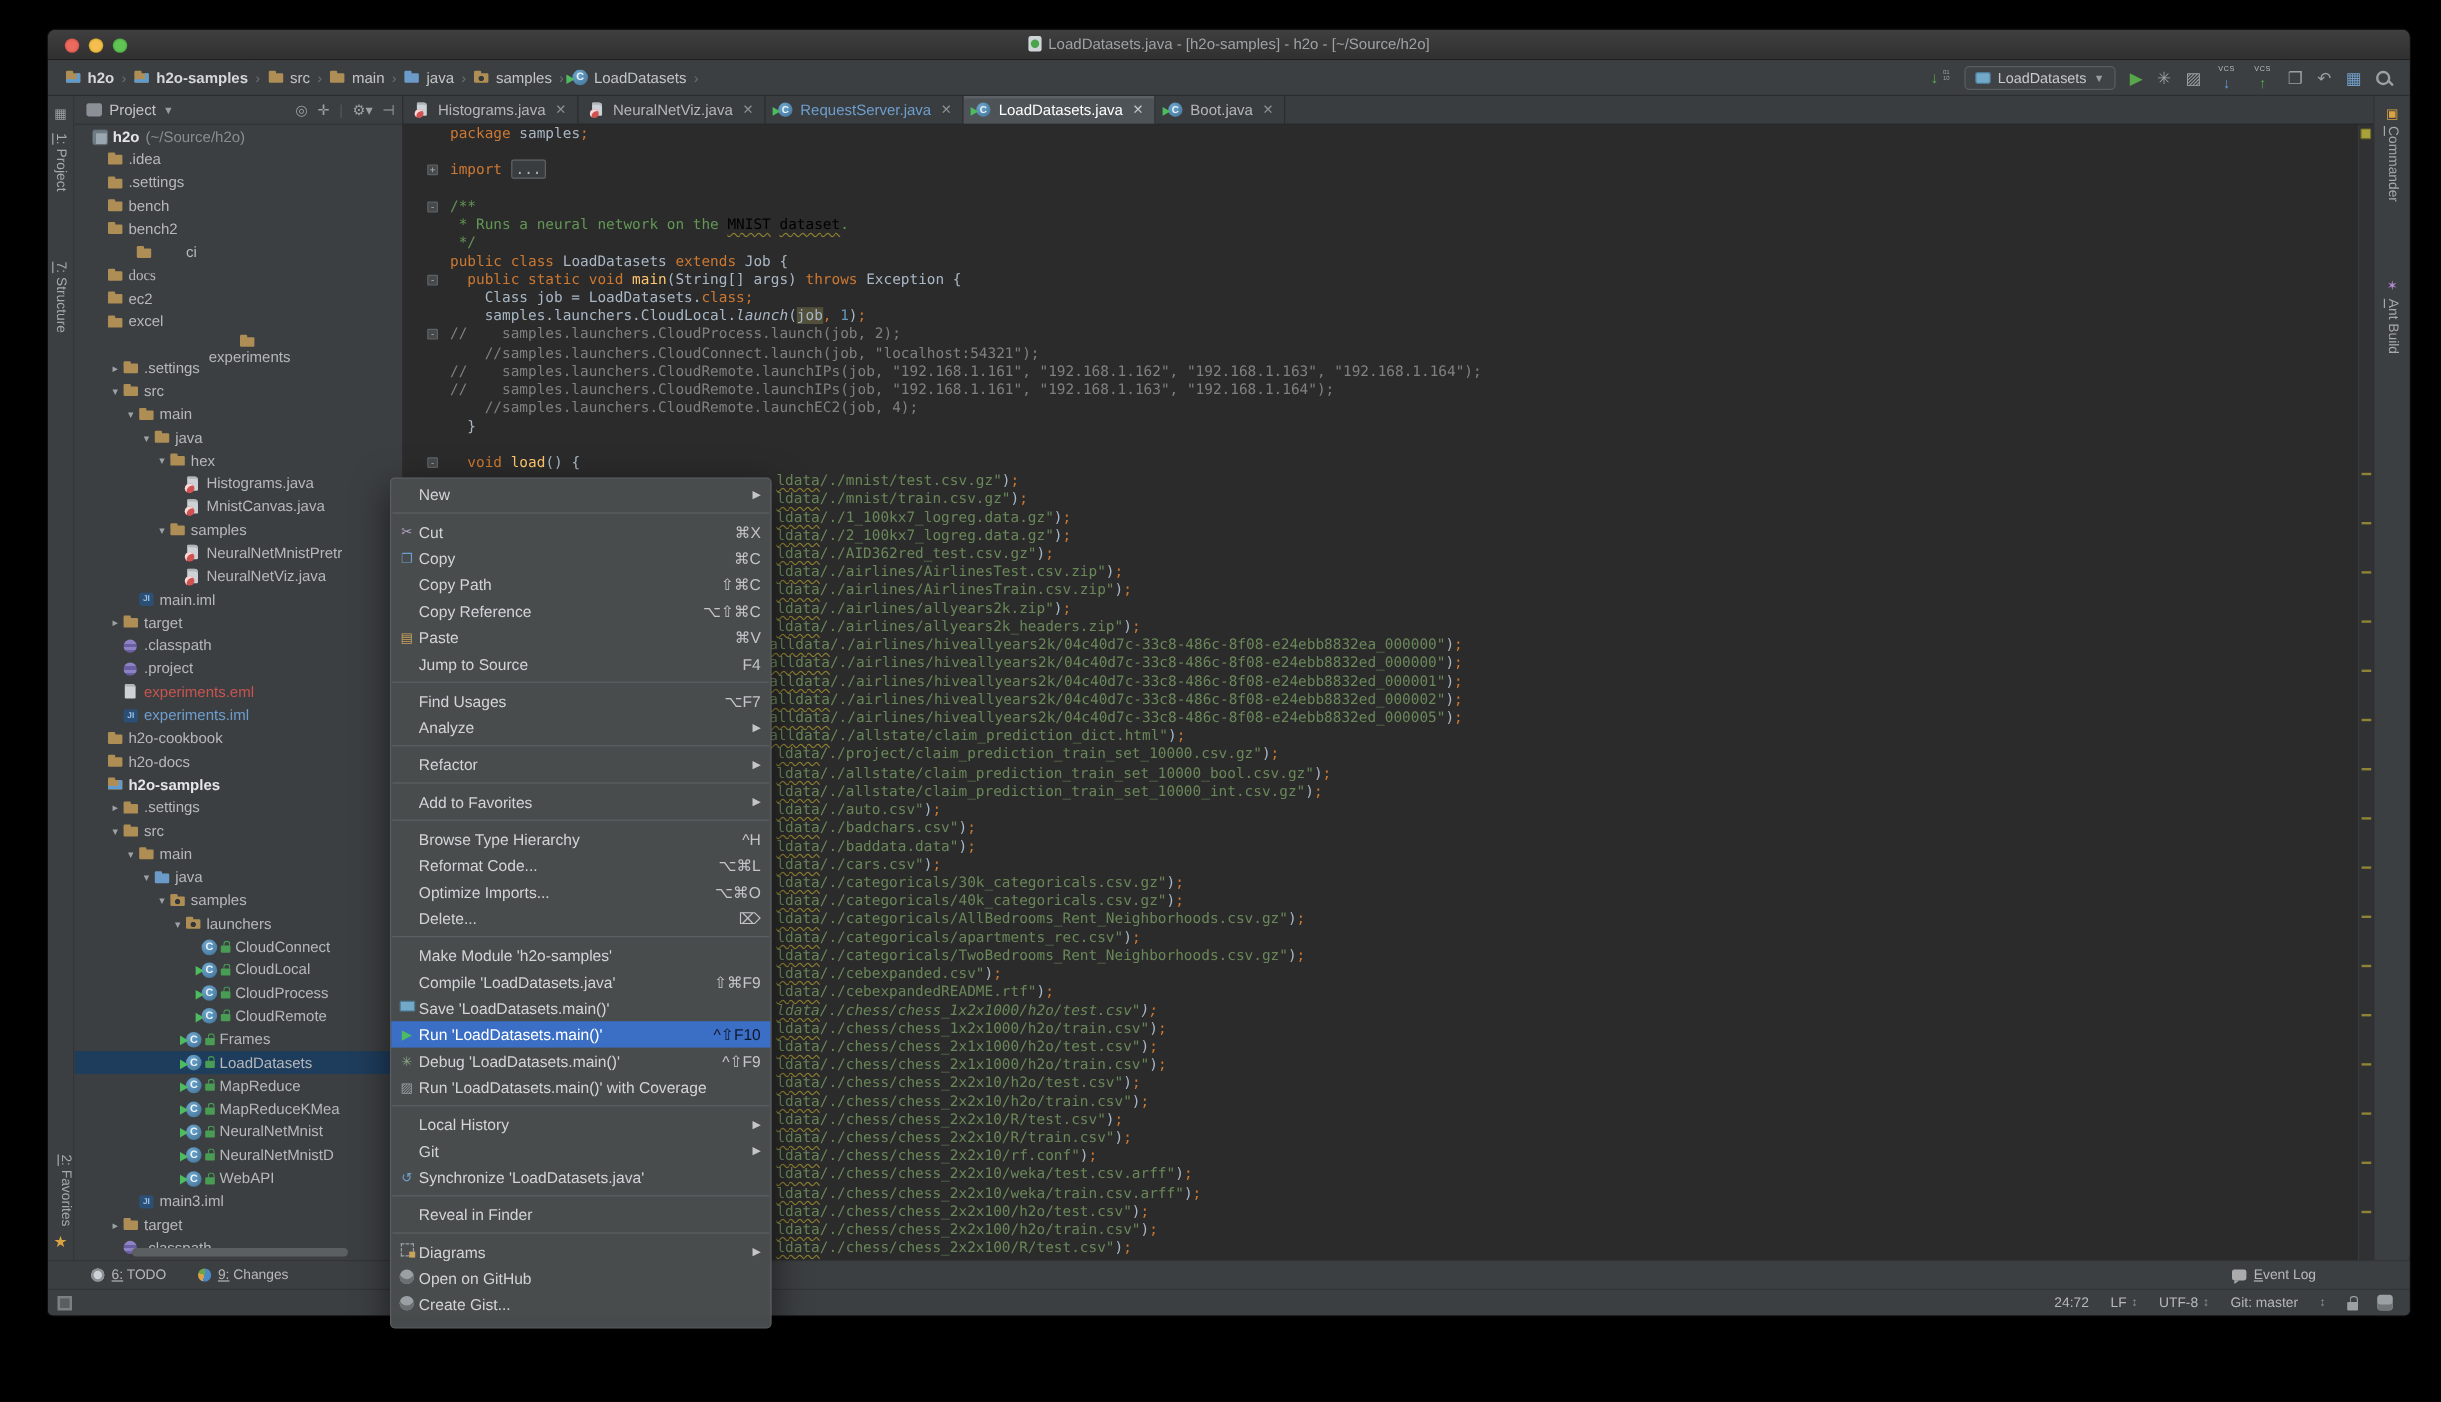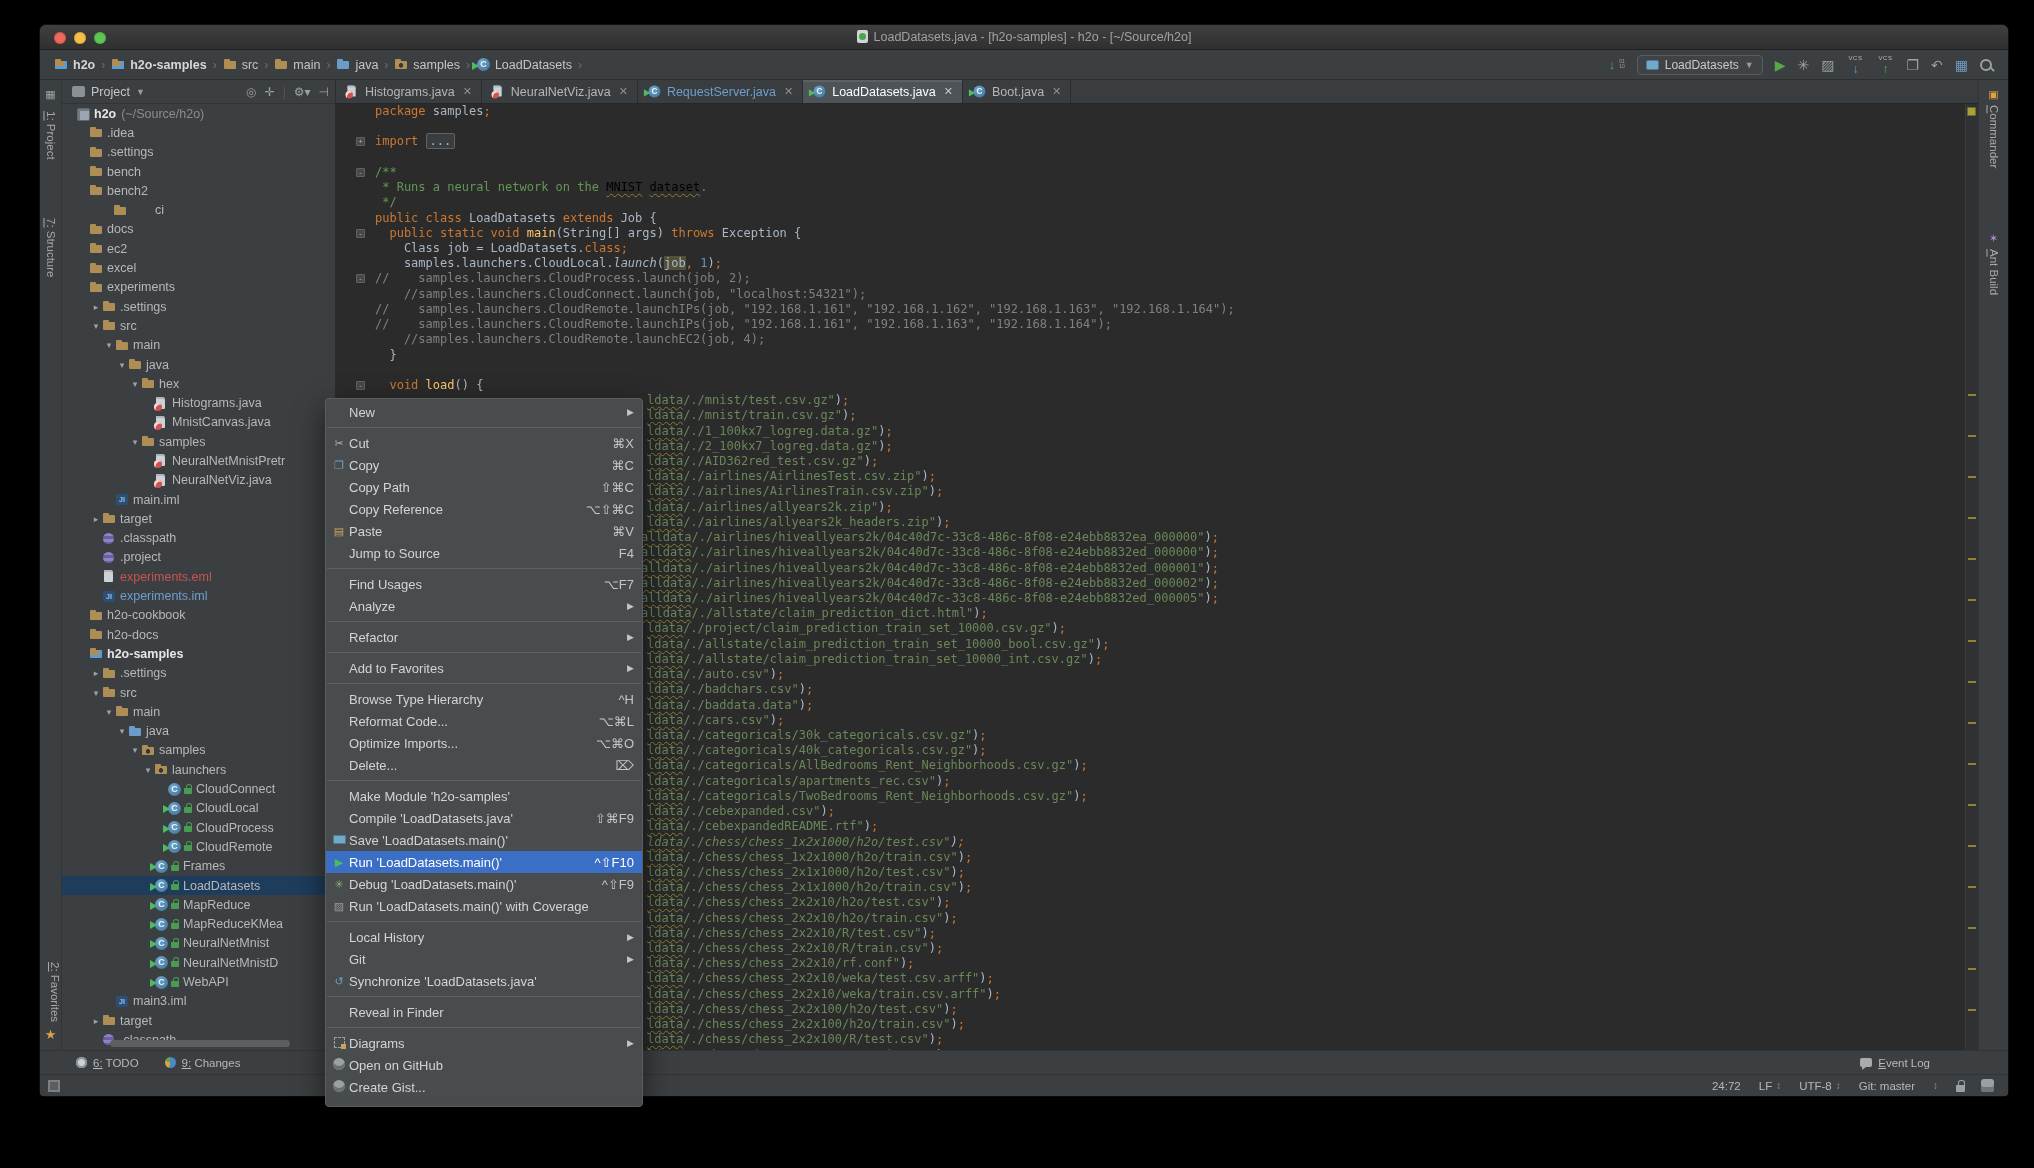--- a/index.html
+++ b/index.html
@@ -151,21 +151,21 @@
   .menu { position:absolute; left:325px; top:398px; width:318px; background:rgba(73,76,78,.98);
     border:1px solid #5b5e60; border-radius:4px; box-shadow:0 10px 30px rgba(0,0,0,.55);
     padding:2px 0 8px; z-index:50; }
   .mi { height:22px; display:flex; align-items:center; padding:0 8px 0 3px;
     color:#d2d4d6; font-size:13px; cursor:default; }
   .mi .mic { width:20px; flex:none; text-align:center; font-size:11px; }
   .mi .mlbl { flex:1; white-space:nowrap; overflow:hidden; }
   .mi .msc { color:#c3c5c7; margin-left:20px; }
   .mi .msub { color:#c3c5c7; font-size:9px; margin-left:12px; }
   .mi.sel { background:#3B6EC5; color:#fff; }
-  .mi.sel .msc { color:#ffffff;text-align:right; }
+  .mi.sel .msc { color:#0f172a;text-align:right; }
   .msep { height:1px; background:#5d6062; margin:4px 1px; }
   .gh { display:inline-block; width:12px; height:12px; border-radius:50%; background:#9aa0a3;
     box-shadow:inset 0 -4px 0 #6a6f72; }
   .dgm { display:inline-block; width:11px; height:11px; border:1px dashed #9aa0a3; position:relative; }
   .dgm::after { content:""; position:absolute; right:-2px; bottom:-2px; width:5px; height:5px; background:#C9A35C; }
   .savmon { display:inline-block; width:13px; height:9px; background:#72a8c8; border:1px solid #4d7b96; border-radius:1px; }
 
   
   .toolrow { position:absolute; left:0; right:0; bottom:22px; height:24px; background:#3C3F41;
     border-top:1px solid #323537; display:flex; align-items:center; font-size:11.5px; color:#b6b8ba; }
@@ -324,36 +324,36 @@
         <div class="trow" style="padding-left: 15px;">
           <span class="arrow"></span>
           <span class="ti i-folder"></span>
           <span class="tlbl">bench2</span>
         </div>
         <div class="trow" style="padding-left: 15px; gap: 24px;">
           <span class="arrow"></span>
           <span class="ti i-folder"></span>
           <span class="tlbl">ci</span>
         </div>
+        <div class="trow" style="padding-left: 15px; font-family: Liberation Serif, serif;">
+          <span class="arrow"></span>
+          <span class="ti i-folder"></span>
+          <span class="tlbl">docs</span>
+        </div>
         <div class="trow" style="padding-left: 15px;">
           <span class="arrow"></span>
           <span class="ti i-folder"></span>
-          <span class="tlbl">docs</span>
+          <span class="tlbl">ec2</span>
         </div>
         <div class="trow" style="padding-left: 15px;">
           <span class="arrow"></span>
           <span class="ti i-folder"></span>
-          <span class="tlbl">ec2</span>
-        </div>
-        <div class="trow" style="padding-left: 15px;">
-          <span class="arrow"></span>
-          <span class="ti i-folder"></span>
           <span class="tlbl">excel</span>
         </div>
-        <div class="trow" style="padding-left: 15px;">
+        <div class="trow" style="padding-left: 15px; flex-direction: column;">
           <span class="arrow"></span>
           <span class="ti i-folder"></span>
           <span class="tlbl">experiments</span>
         </div>
         <div class="trow" style="padding-left: 28px;">
           <span class="arrow">▸</span>
           <span class="ti i-folder"></span>
           <span class="tlbl">.settings</span>
         </div>
         <div class="trow" style="padding-left: 28px;">

